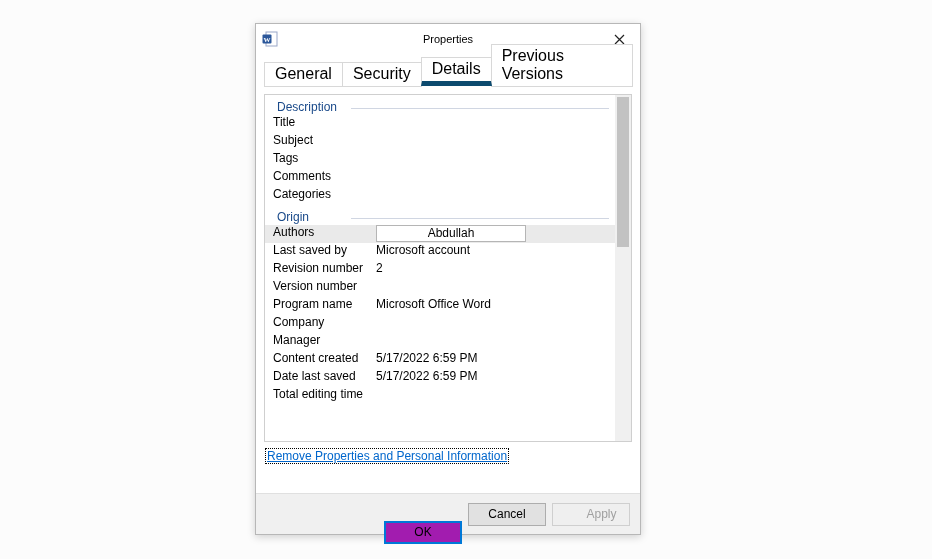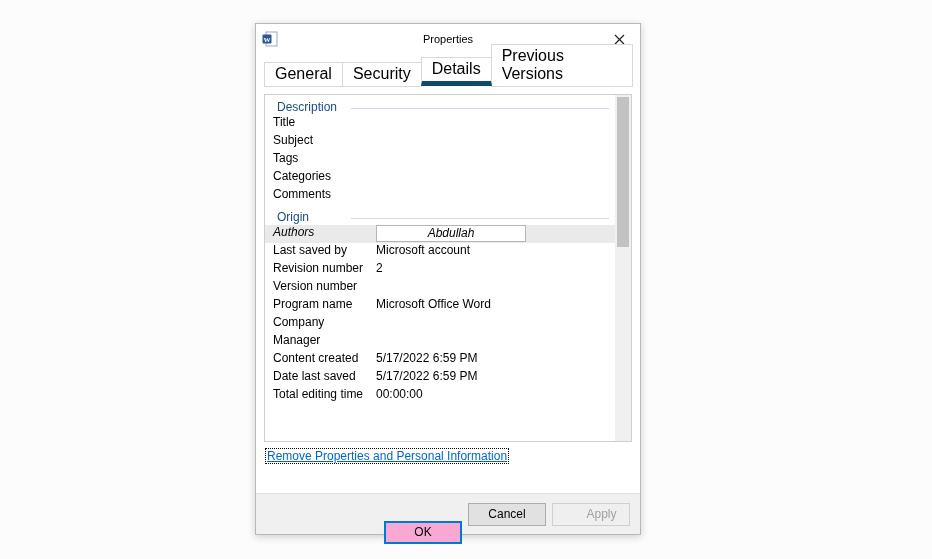--- a/index.html
+++ b/index.html
@@ -176,21 +176,20 @@
     overflow: hidden;
   }
   .row .v {
     flex: 1;
     padding-left: 8px;
     white-space: nowrap;
     overflow: hidden;
   }
   .row.selected {
     background: #eaeaea;
-    font-style: italic;
   }
   .row.selected .v-box {
     background: #fff;
     border: 1px solid #b5b5b5;
     padding: 0 4px;
     display: inline-block;
     min-width: 140px;
     height: 15px;
     line-height: 15px;
     text-align: center;
@@ -219,21 +218,21 @@
     height: 23px;
     border: 1px solid #adadad;
     background: #e1e1e1;
     font-size: 12px;
     font-family: inherit;
     padding: 0;
     cursor: default;
   }
   .btn.default {
     border: 2px solid #0078d7;
-    background: #f9a8d4;
+    background: #a21caf;
     margin-top: 36px;
   }
   .btn[disabled] {
     color: #a0a0a0;
     border-color: #cfcfcf;
     background: #efefef;
     padding-left: 21px;
   }
 </style>
 </head>
@@ -280,25 +279,25 @@
         </div>
         <div class="row">
           <div class="p">Subject</div>
           <div class="v"></div>
         </div>
         <div class="row">
           <div class="p">Tags</div>
           <div class="v"></div>
         </div>
         <div class="row">
+          <div class="p">Comments</div>
+          <div class="v"></div>
+        </div>
+        <div class="row">
           <div class="p">Categories</div>
-          <div class="v"></div>
-        </div>
-        <div class="row">
-          <div class="p">Comments</div>
           <div class="v"></div>
         </div>
 
         <div class="group-header">
           <span>Origin</span>
           <span class="line"></span>
         </div>
 
         <div class="row selected">
           <div class="p">Authors</div>
@@ -333,21 +332,20 @@
         <div class="row">
           <div class="p">Content created</div>
           <div class="v">5/17/2022 6:59 PM</div>
         </div>
         <div class="row">
           <div class="p">Date last saved</div>
           <div class="v">5/17/2022 6:59 PM</div>
         </div>
         <div class="row">
           <div class="p">Total editing time</div>
-          <div class="v">00:00:00</div>
         </div>
 
       </div>
 
       <div class="scrollbar">
         <div class="thumb"></div>
       </div>
     </div>
 
     <a class="link" href="#">

